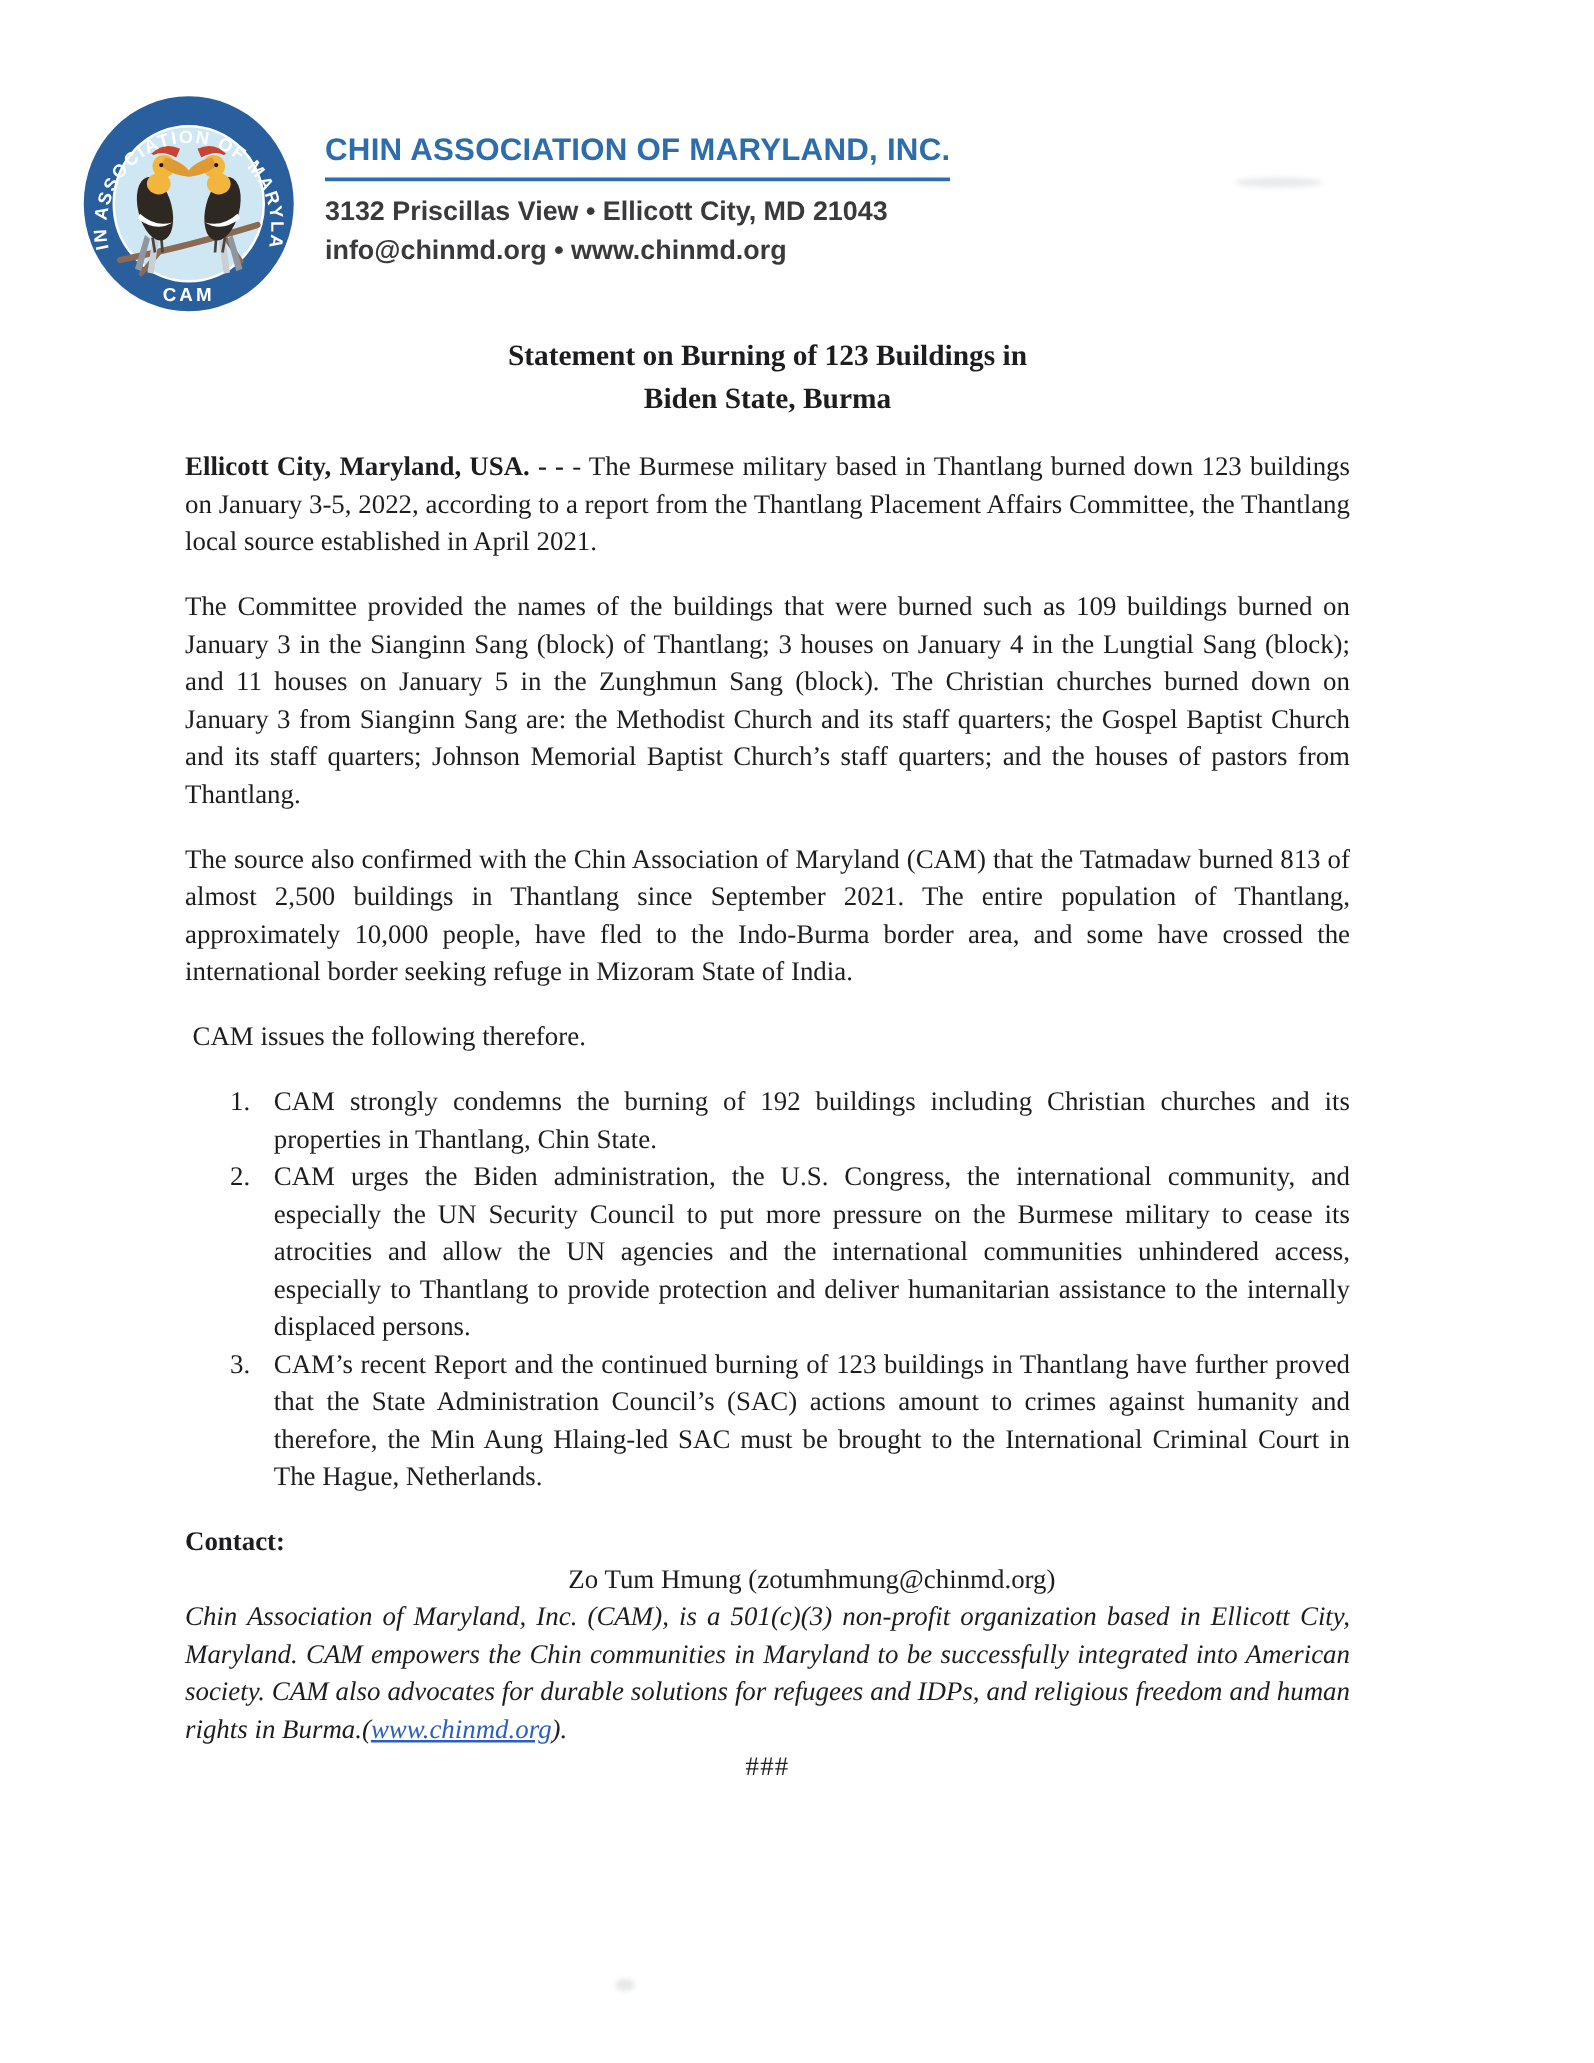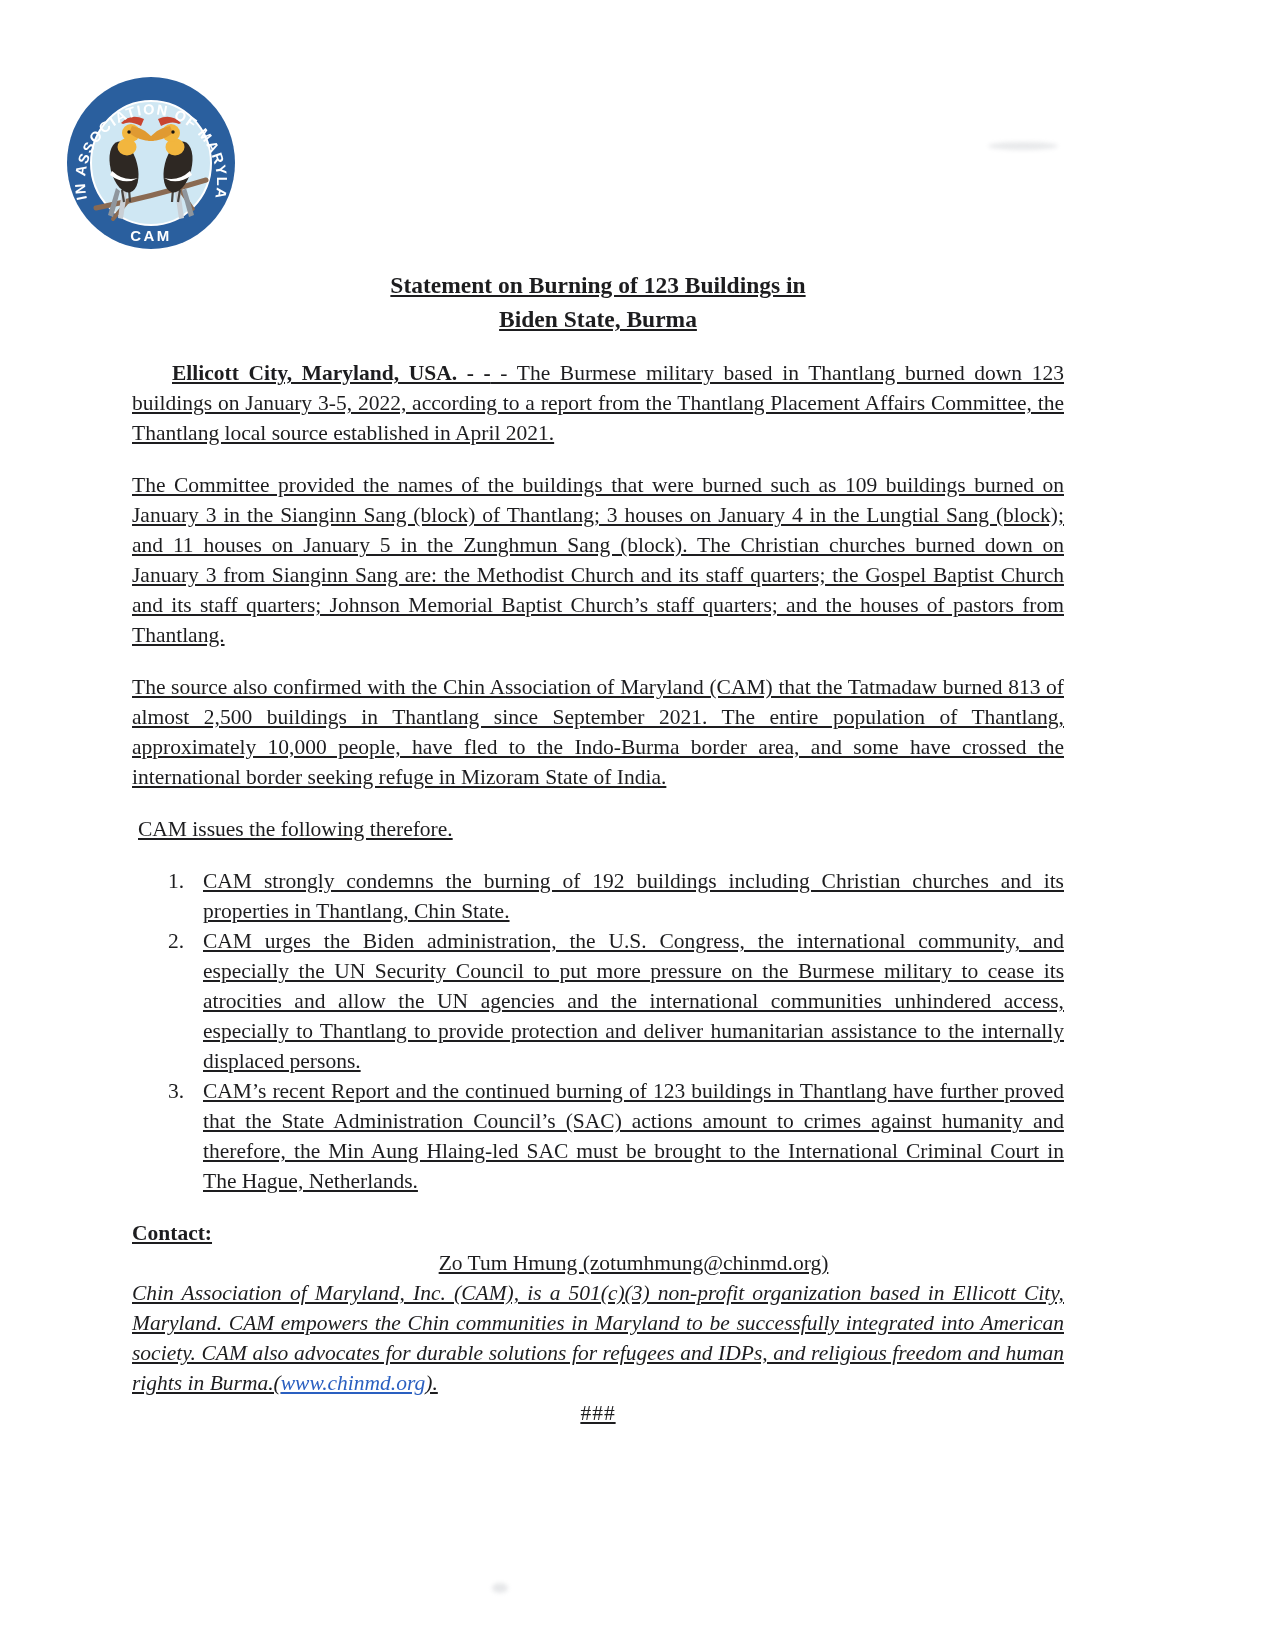--- a/index.html
+++ b/index.html
@@ -21,27 +21,27 @@
   .addr { font-size:21.5px; font-weight:700; color:#3a3a3c; line-height:31px; }
   .addr.first { margin-top:9px; }
 
   
   .artifact { position:absolute; background:#aeb2b8; border-radius:50%; filter:blur(2px); }
   .a1 { left:988px; top:142px; width:70px; height:8px; opacity:.28; }
   .a2 { left:492px; top:1583px; width:16px; height:10px; opacity:.30; }
 
   
   .content {
-    position:absolute; left:132px; top:268px; width:932px;
-    font-size:21.5px; line-height:30px; text-align:justify;text-decoration:underline;
+    position:absolute; left:148px; top:268px; width:932px;
+    font-size:21.5px; line-height:30px; text-align:justify;
   }
   .title { text-align:center; font-weight:700; font-size:23.5px; line-height:34px; }
   .date  { font-weight:700; margin-top:8px; text-align:left; }
   .para  { margin:22px 0 0 0; }
-  .lead-bold { font-weight:700;margin-left:40px; }
+  .lead-bold { font-weight:700; }
   .statement-lead { margin-top:22px; padding-left:6px; text-align:left; }
 
   .olist { margin-top:22px; }
   .oitem { position:relative; padding-left:71px; }
   .oitem .num { position:absolute; left:36px; top:0; }
 
   .contact-label { font-weight:700; margin-top:22px; text-align:left; }
   .contact-person { padding-left:71px; text-align:center; }
   .about { font-style:italic; margin:0; }
   .about .link { color:#2a5fc0; text-decoration:underline; cursor:pointer;margin-top:16px; }
@@ -90,20 +90,25 @@
 
       <use href="#birdL"></use>
       <use href="#birdL" transform="matrix(-1 0 0 1 170 0)"></use>
 
       <text font-family="'Liberation Sans','DejaVu Sans',sans-serif" font-size="14.5" font-weight="700" fill="#ffffff" letter-spacing="1.5">
         <textPath href="#arcTop" startOffset="50%" text-anchor="middle">CHIN ASSOCIATION OF MARYLAND</textPath>
       </text>
       <text x="85" y="165" text-anchor="middle" font-family="'Liberation Sans','DejaVu Sans',sans-serif" font-size="15" font-weight="700" fill="#ffffff" letter-spacing="2.5">CAM</text>
     </svg>
 
+    <div class="header-text">
+      <span class="org-name">CHIN ASSOCIATION OF MARYLAND, INC.</span>
+      <div class="addr first">3132 Priscillas View • Ellicott City, MD 21043</div>
+      <div class="addr">info@chinmd.org • www.chinmd.org</div>
+    </div>
   </div>
 
   <div class="artifact a1"></div>
   <div class="artifact a2"></div>
 
   <div class="content">
 
     <div class="title">
       <div>Statement on Burning of 123 Buildings in</div>
       <div>Biden State, Burma</div>

